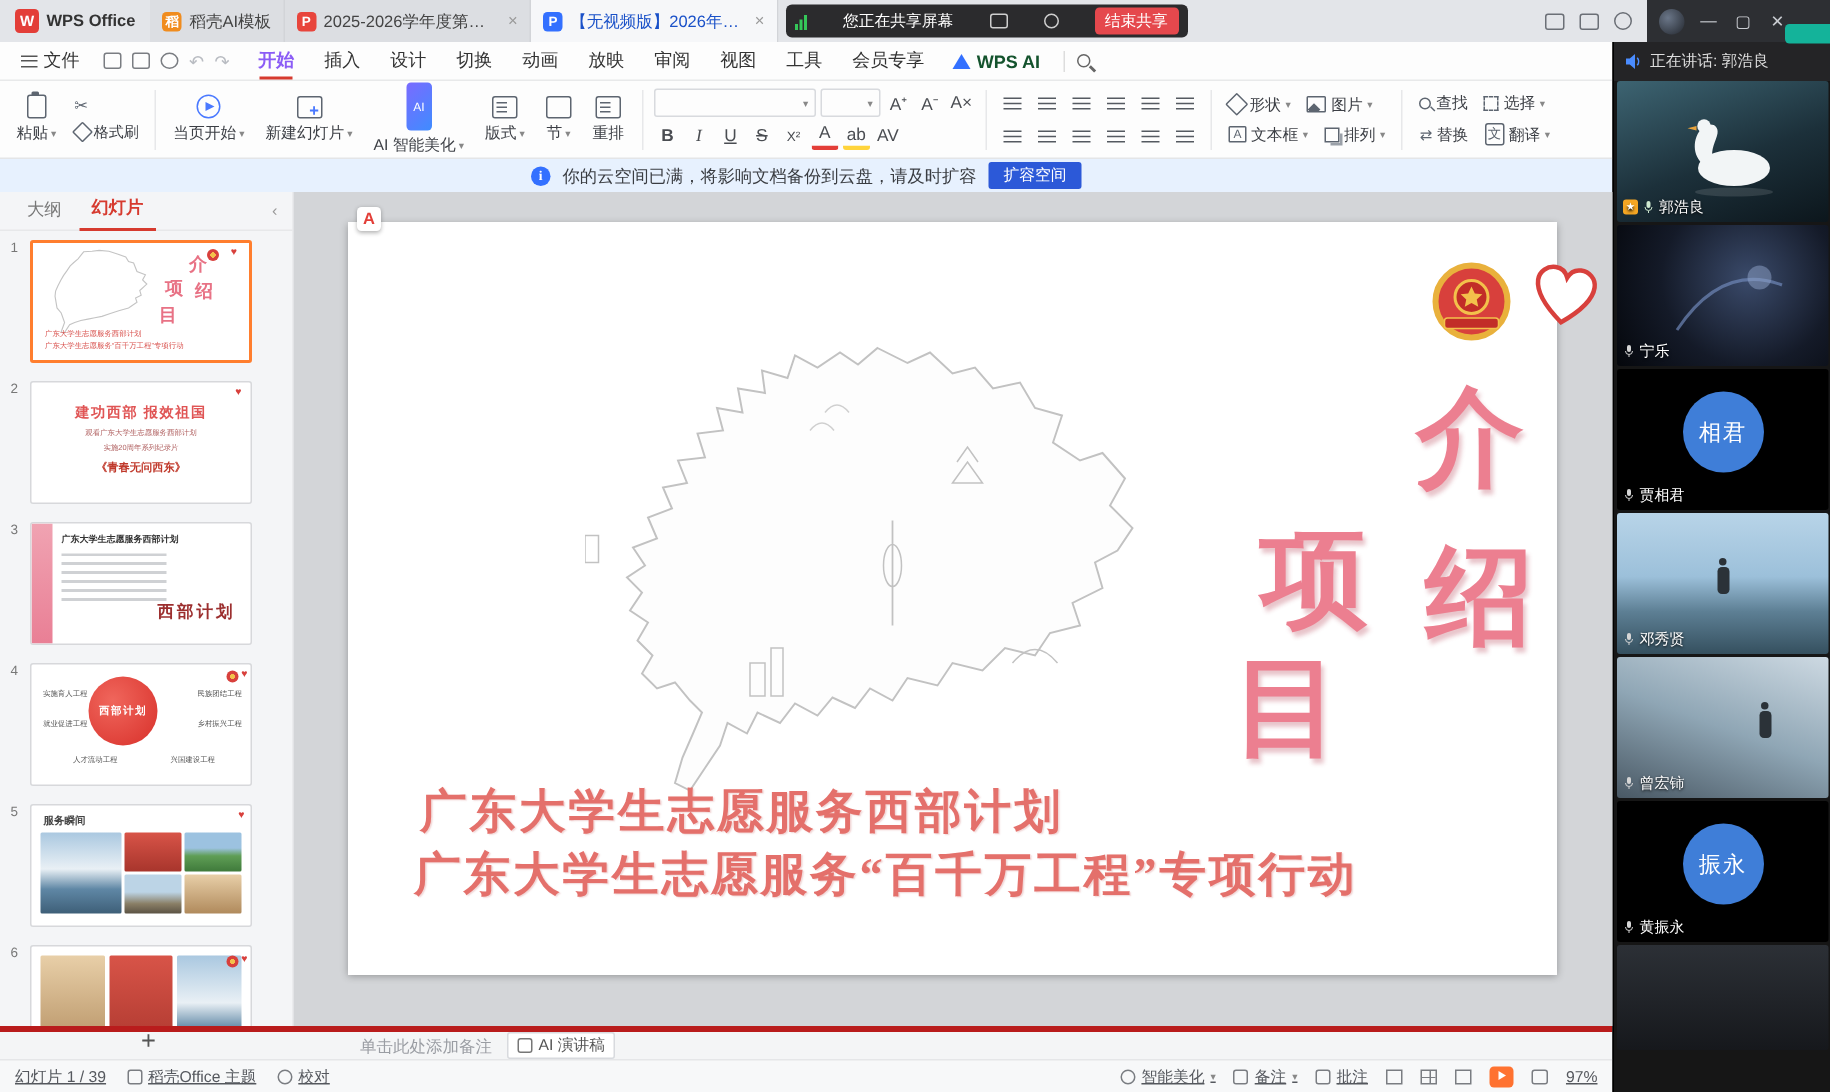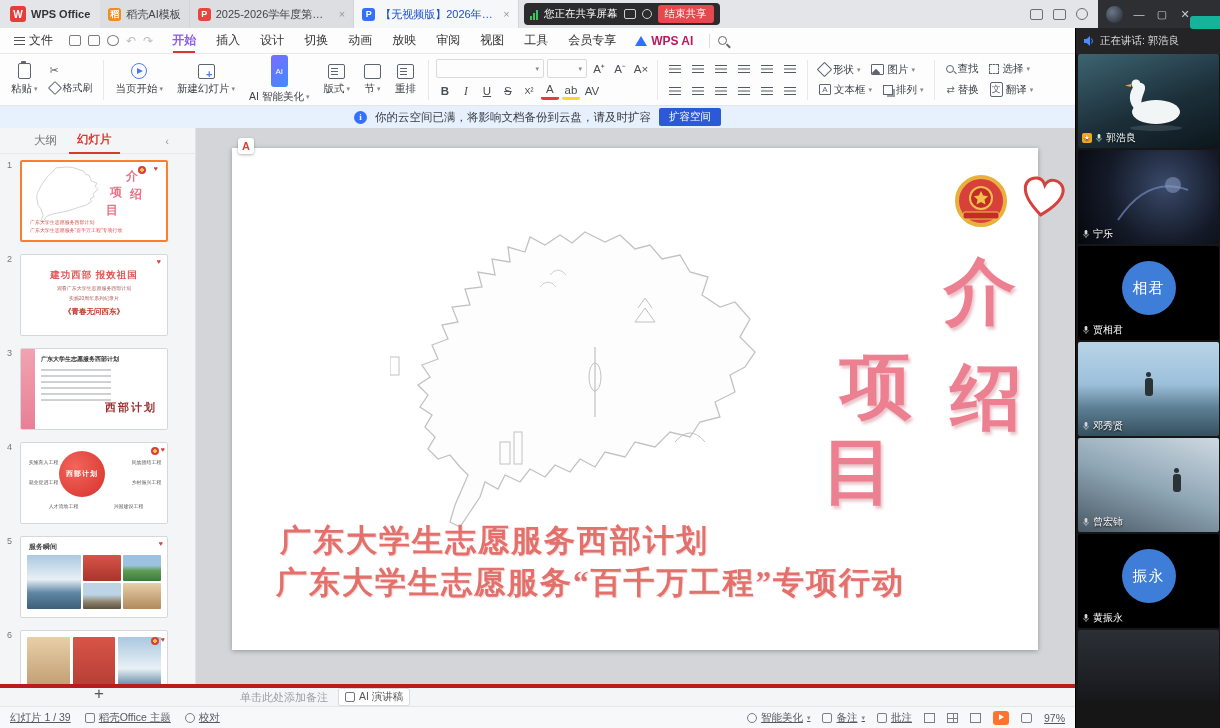--- a/index.html
+++ b/index.html
@@ -12,21 +12,21 @@
   .wps-logo { width:16px; height:16px; background:#e33e38; color:#fff; border-radius:3px; font-size:10px; font-weight:bold; display:flex; align-items:center; justify-content:center; }
   .tab { display:flex; align-items:center; gap:5px; padding:0 8px; max-width:170px; font-size:11px; color:#444; border-right:1px solid #d2d4d8; background:#dcdee2; }
   .tab.active { background:#f6f7f9; color:#1a51c8; }
   .tab-label { white-space:nowrap; overflow:hidden; text-overflow:ellipsis; max-width:118px; }
   .tab-ico { width:13px; height:13px; border-radius:3px; color:#fff; font-size:9px; font-weight:bold; display:flex; align-items:center; justify-content:center; flex:none; }
   .tab-ico.orange { background:#f08c1e; }
   .tab-ico.red { background:#e8453c; }
   .tab-ico.blue { background:#3370ff; }
   .tab-close { color:#999; font-size:11px; cursor:default; }
   .new-tab { width:22px; display:flex; align-items:center; justify-content:center; color:#555; font-size:14px; }
-  .share-pill { position:absolute; left:524px; top:3px; height:22px; background:#2b2b2d; border-radius:4px; display:flex; align-items:center; gap:6px; padding:0 6px; z-index:5; }
+  .share-pill { position:absolute; left:524px; top:3px; height:22px; background:#2b2b2d; border-radius:4px; display:flex; align-items:center; gap:24px; padding:0 6px; z-index:5; }
   .share-pill .bars { display:flex; align-items:flex-end; gap:1px; height:11px; }
   .share-pill .bars i { width:2px; background:#35c759; display:block; }
   .share-text { color:#fff; font-size:10.5px; white-space:nowrap; }
   .share-ico { width:12px; height:10px; border:1px solid #cfcfcf; border-radius:2px; }
   .share-ico.cam { border-radius:50%; width:10px; }
   .share-end { background:#e5484d; color:#fff; font-size:10.5px; border-radius:3px; padding:2px 7px; white-space:nowrap; }
   .tb-right { position:absolute; right:0; top:0; height:28px; display:flex; align-items:center; }
   .tb-light-icons { display:flex; gap:10px; padding:0 10px; align-items:center; }
   .tl-ico { width:13px; height:11px; border:1.2px solid #6b6f76; border-radius:2px; }
   .tl-ico.round { border-radius:50%; width:12px; height:12px; }
@@ -41,21 +41,21 @@
   
   .menubar { height:26px; background:#fdfdfd; border-bottom:1px solid #e8e9ea; display:flex; align-items:center; font-size:12px; color:#333; padding:0 8px; gap:2px; }
   .menu-file { display:flex; align-items:center; gap:4px; padding:0 6px; }
   .hamburger { width:11px; height:8px; border-top:1.5px solid #555; border-bottom:1.5px solid #555; position:relative; }
   .hamburger:after { content:""; position:absolute; left:0; top:2.2px; width:100%; height:1.5px; background:#555; }
   .quick-icos { display:flex; align-items:center; gap:7px; padding:0 8px; color:#7a7d82; font-size:12px; }
   .q-ico { width:12px; height:11px; border:1.2px solid #7a7d82; border-radius:2px; }
   .menu-item { padding:0 9px; line-height:25px; position:relative; white-space:nowrap; }
   .menu-item.active { color:#8b5cf6; font-weight:bold; }
   .menu-item.active:after { content:""; position:absolute; left:10px; right:10px; bottom:0; height:2px; background:#d63a2f; }
-  .menu-ai { display:flex; align-items:center; gap:4px; padding:0 8px; font-weight:bold; color:#be185d; }
+  .menu-ai { display:flex; align-items:center; gap:4px; padding:0 8px; font-weight:bold; color:#14532d; }
   .ai-logo { width:0; height:0; border-left:6px solid transparent; border-right:6px solid transparent; border-bottom:10px solid #3370ff; }
   .menu-sep { width:1px; height:14px; background:#ddd; margin:0 6px; }
   .search-ico { width:9px; height:9px; border:1.5px solid #666; border-radius:50%; position:relative; }
   .search-ico:after { content:""; position:absolute; width:5px; height:1.5px; background:#666; transform:rotate(45deg); right:-5px; bottom:-2px; }
 
   
   .toolbar { height:52px; background:#fdfdfd; border-bottom:1px solid #e4e5e7; display:flex; align-items:center; padding:2px 6px; gap:4px; }
   .vsep { width:1px; height:40px; background:#e7e8ea; margin:0 3px; flex:none; }
   .tb-big { display:flex; flex-direction:column; align-items:center; justify-content:center; gap:3px; padding:2px 5px; border-radius:3px; flex:none; }
   .tb-lbl { font-size:10.5px; color:#3c3f45; white-space:nowrap; display:flex; align-items:center; gap:2px; }
@@ -95,21 +95,21 @@
   .tr-ico { font-size:9px; color:#5d6570; border:1px solid #5d6570; border-radius:2px; padding:0 1px; }
 
   
   .notice { height:22px; background:#e7f1fe; display:flex; align-items:center; justify-content:center; gap:8px; font-size:11.5px; color:#3a3d42; }
   .info-ico { width:13px; height:13px; border-radius:50%; background:#3370ff; color:#fff; font-size:9px; font-weight:bold; display:flex; align-items:center; justify-content:center; font-family:"Liberation Serif",serif; }
   .notice-btn { background:#2c59d8; color:#fff; font-size:10.5px; padding:2px 10px; border-radius:2px; }
 
   
   .workspace { display:flex; height:556px; }
   .slides-panel { width:196px; background:#f4f5f7; border-right:1px solid #e2e3e6; display:flex; flex-direction:column; }
-  .sp-tabs { height:26px; display:flex; align-items:center; font-size:11.5px; color:#777; gap:4px; padding:0 26px; border-bottom:1px solid #e7e8ea; }
+  .sp-tabs { height:26px; display:flex; align-items:center; font-size:11.5px; color:#777; gap:4px; padding:0 10px; border-bottom:1px solid #e7e8ea; }
   .sp-tab { padding:0 8px; line-height:25px; }
   .sp-tab.active { color:#d63a2f; font-weight:bold; border-bottom:2px solid #d63a2f; }
   .sp-collapse { margin-left:auto; color:#999; font-size:11px; }
   .sp-list { flex:1; overflow:hidden; position:relative; padding:6px 8px 0 20px; }
   .thumb-row { position:relative; margin-bottom:12px; }
   .thumb-num { position:absolute; left:-13px; top:0; font-size:9px; color:#777; }
   .thumb { width:148px; height:82px; background:#fff; border:1px solid #d7d8db; border-radius:2px; position:relative; overflow:hidden; }
   .thumb.selected { border:2px solid #ff7e2e; }
   .t1-char { position:absolute; font-family:"Liberation Serif",serif; font-weight:bold; color:#e87285; font-size:12px; }
   .t1-line { position:absolute; font-size:5.5px; color:#d9534f; white-space:nowrap; transform:scale(.9); transform-origin:left; }

